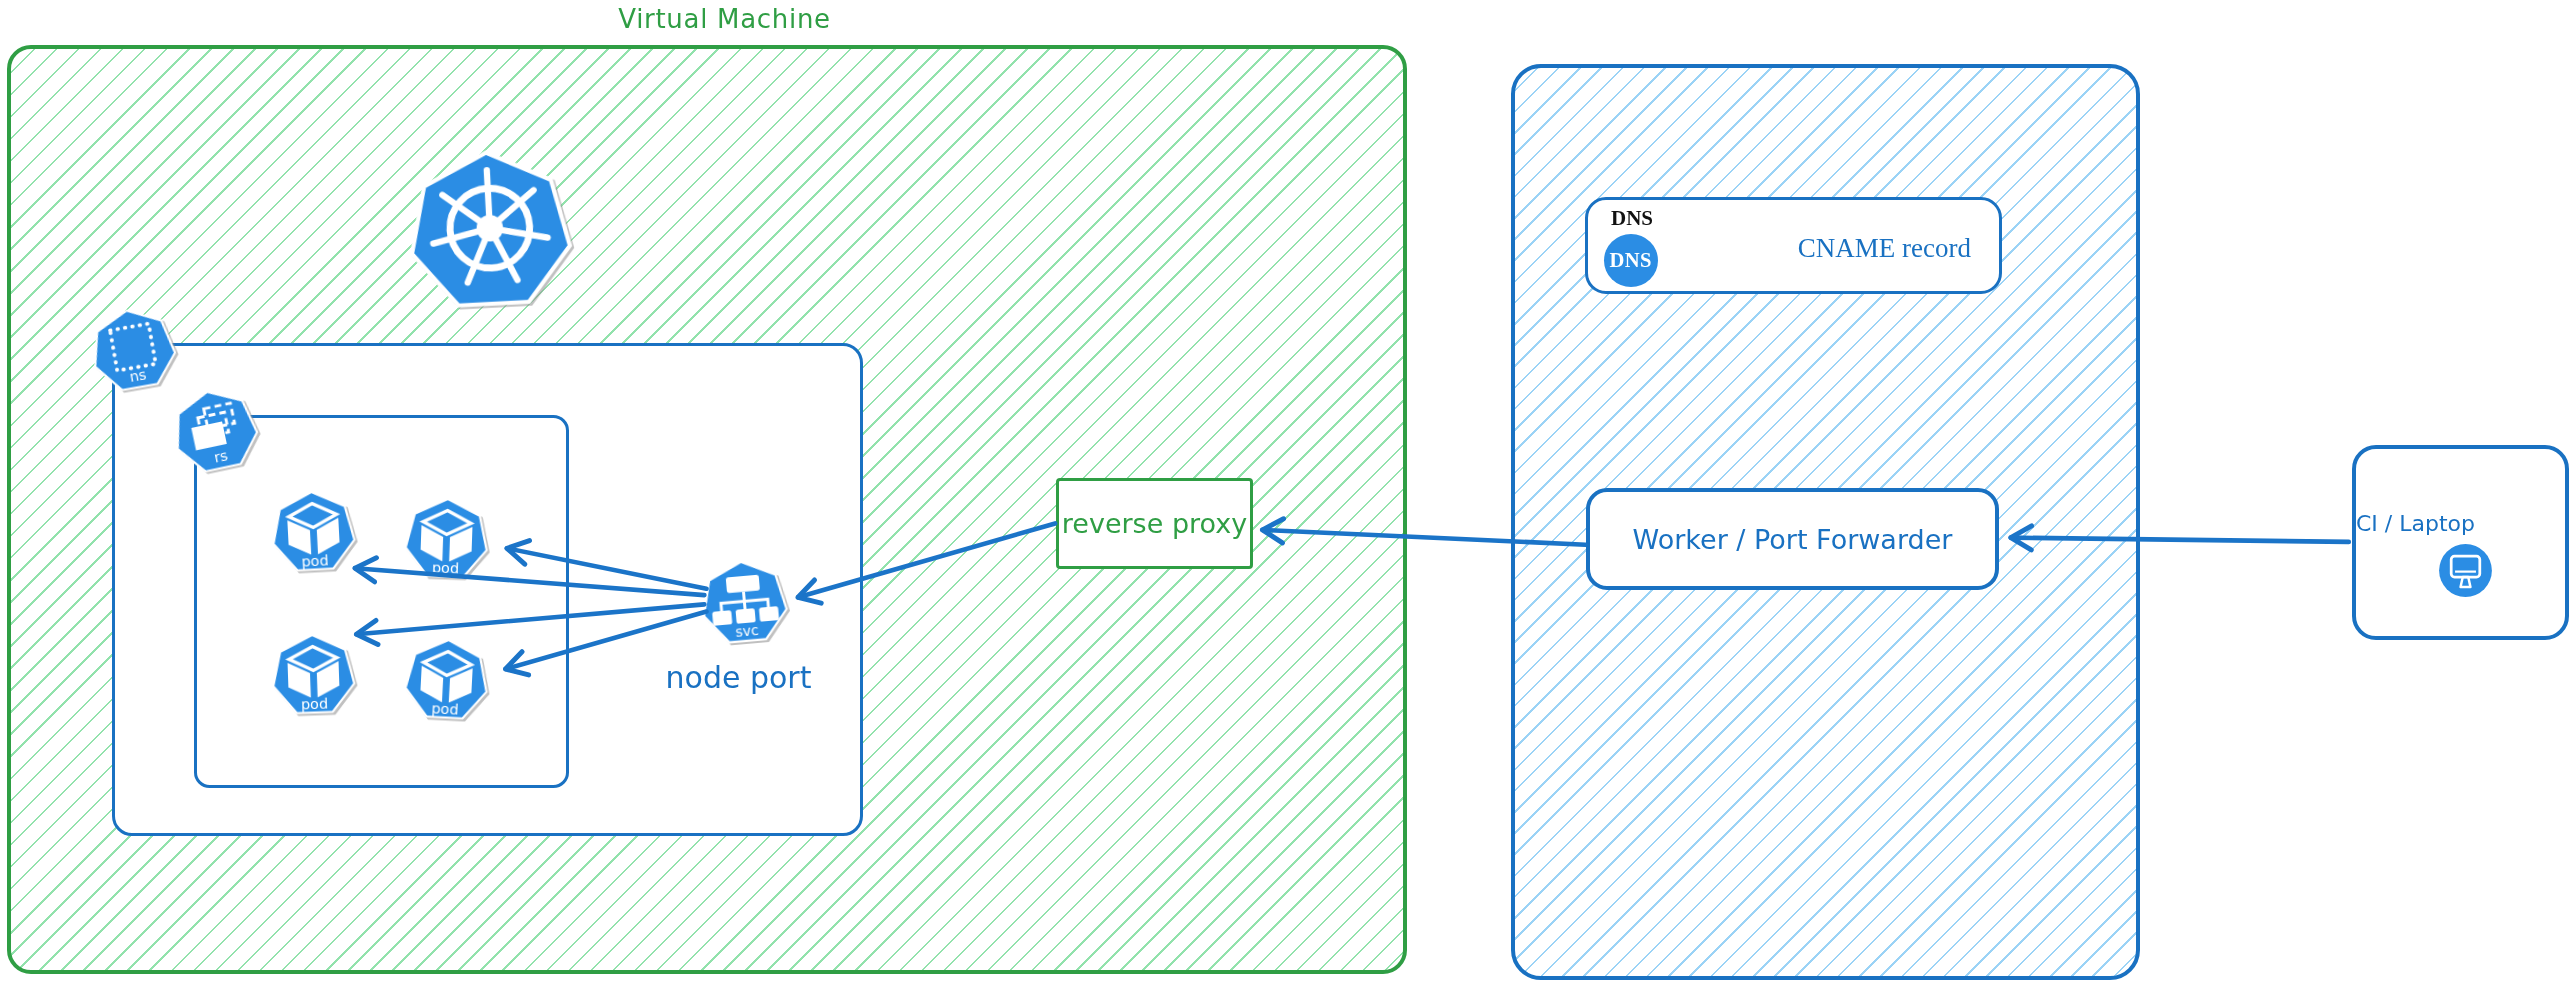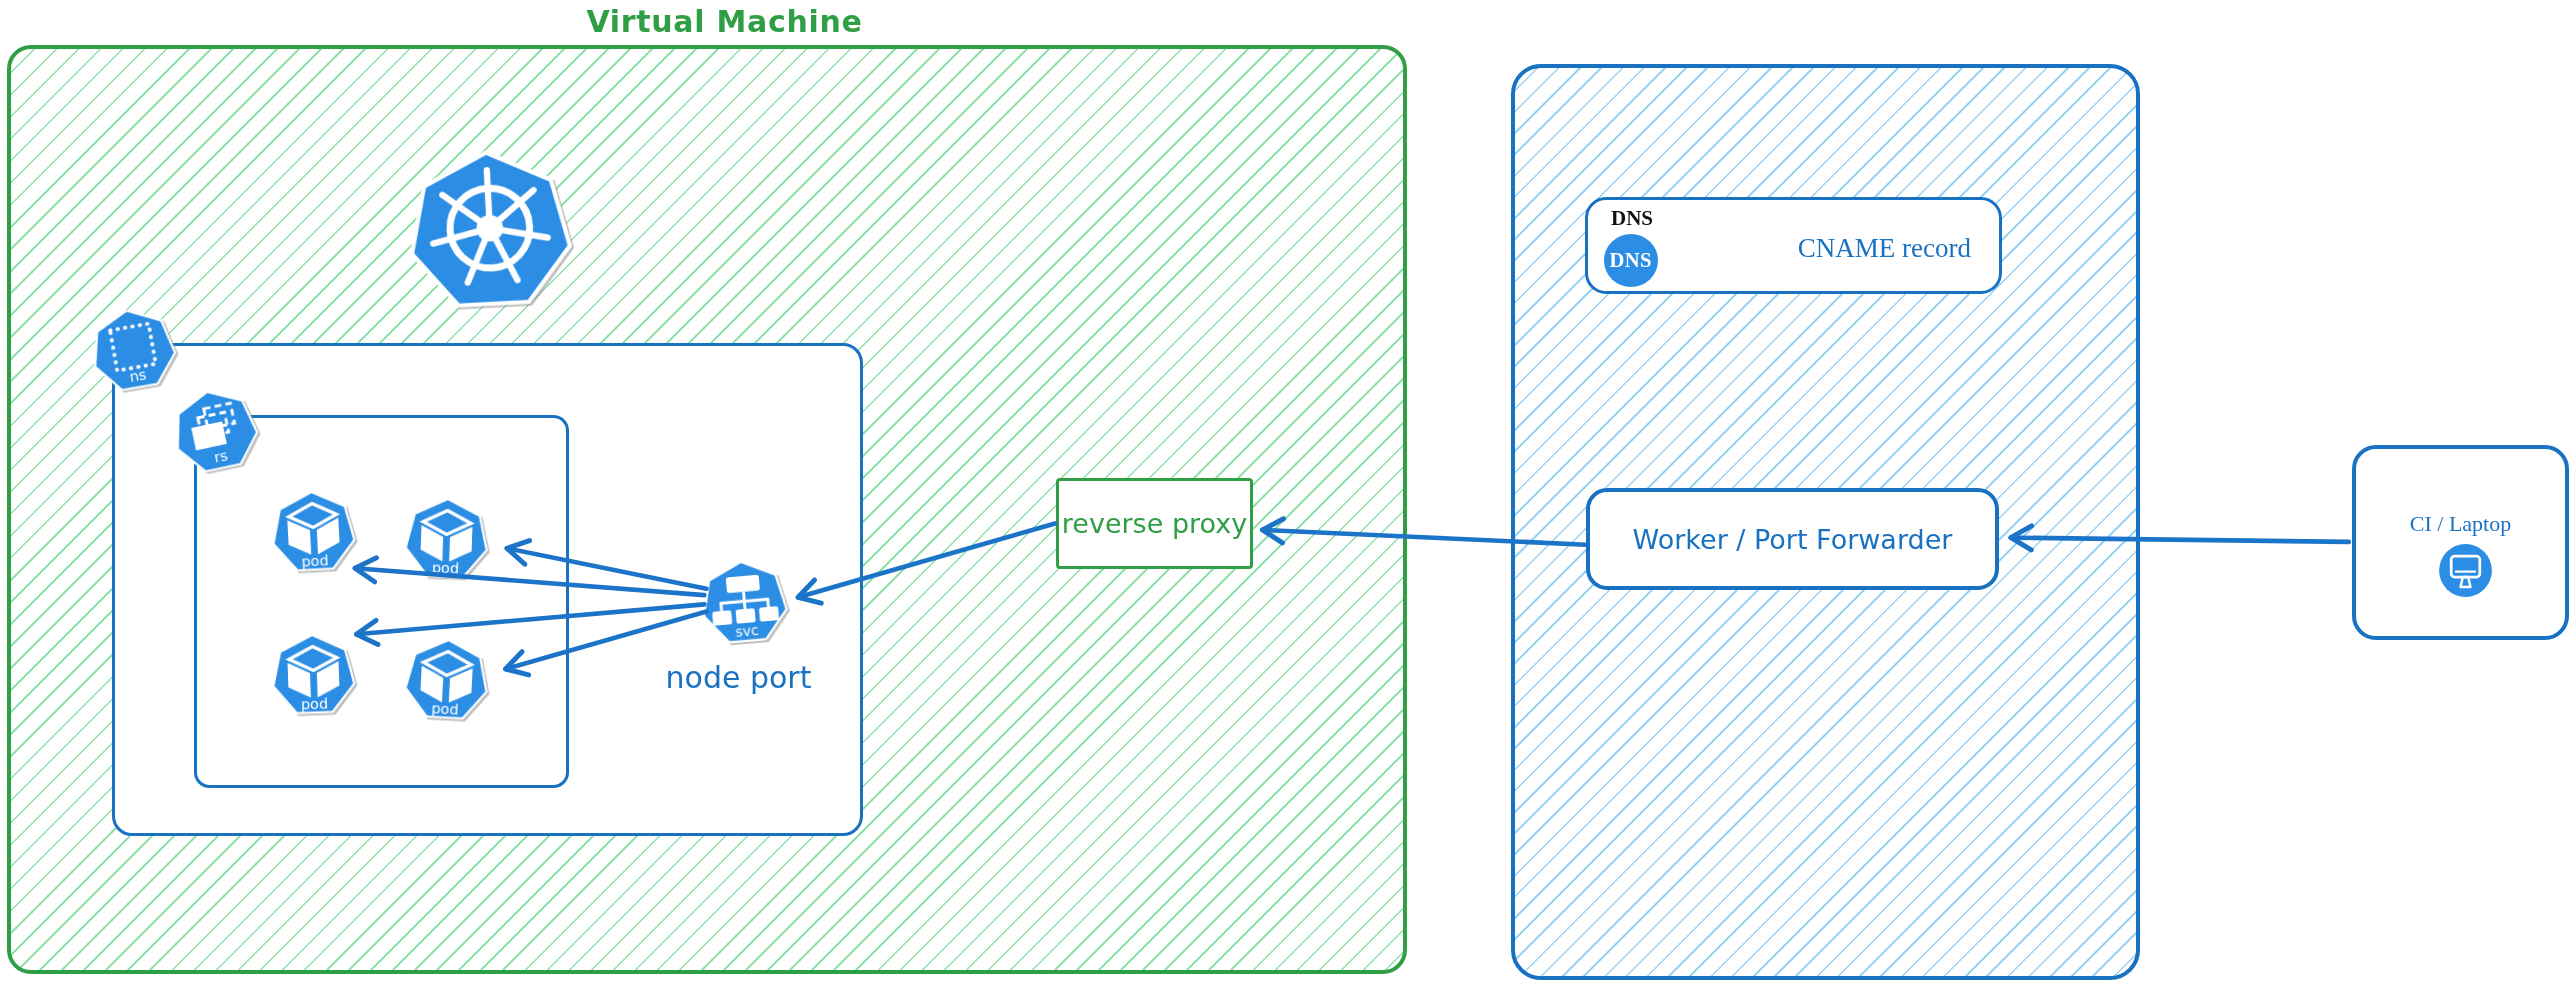--- a/index.html
+++ b/index.html
@@ -21,22 +21,22 @@
     border:4.3px solid var(--green-stroke);
     border-radius:24px;
     background-image:repeating-linear-gradient(135deg,var(--green-hatch) 0 1.8px,transparent 1.8px 15.6px);
   }
   .hatch-blue{
     border:4.3px solid var(--blue-stroke);
     border-radius:30px;
     background-image:repeating-linear-gradient(135deg,var(--blue-hatch) 0 1.8px,transparent 1.8px 15px);
   }
   .group-title{
-    position:absolute;text-align:center;font-size:30px;letter-spacing:0.7px;
-    white-space:nowrap;font-weight:bold;
+    position:absolute;text-align:center;font-size:26px;letter-spacing:0.7px;
+    white-space:nowrap;font-weight:normal;
   }
   .t-green{color:var(--green-stroke);}
   .t-blue{color:var(--blue-stroke);}
   .t-black{color:var(--black-text);}
 
   .white-box{position:absolute;background:#ffffff;border-style:solid;border-color:var(--blue-stroke);}
   .card{position:absolute;background:#ffffff;border:4.3px solid var(--blue-stroke);border-radius:21px;}
 
   .icon-svg{position:absolute;filter:drop-shadow(2.8px 2.8px 0 rgba(140,140,140,0.55));}
   .icon-svg text{font-family:"DejaVu Sans","Liberation Sans",sans-serif;}
@@ -56,21 +56,21 @@
     position:absolute;left:15.6px;top:34px;width:54px;height:53px;border-radius:50%;
     background:var(--icon-blue);display:flex;align-items:center;justify-content:center;
     color:#ffffff;font-size:20.6px;font-weight:bold;letter-spacing:0.4px;
   }
   #cname-label{position:absolute;left:107px;right:28px;top:33px;text-align:right;font-size:27px;}
 
   #worker-card{left:1586px;top:488px;width:413px;height:102px;display:flex;align-items:center;justify-content:center;}
   #worker-card .label{font-size:27px;}
 
   #ci-card{left:2352px;top:445px;width:217px;height:195px;border-radius:24px;}
-  #ci-label{position:absolute;left:0;right:0;top:62px;text-align:center;font-size:22px;font-family:Liberation Serif, serif;}
+  #ci-label{position:absolute;left:0;right:0;top:62px;font-size:22px;}
   #ci-badge{position:absolute;left:82px;top:94px;width:55px;height:55px;}
 
   #node-port-label{position:absolute;left:639px;top:660px;width:199px;text-align:center;font-size:30px;}
 
   #arrow-layer{position:absolute;left:0;top:0;width:2576px;height:983px;pointer-events:none;}
   #arrow-layer line{stroke:var(--arrow-blue);stroke-width:6.5;stroke-linecap:round;}
   .arrowhead-path{stroke:var(--arrow-blue);fill:none;stroke-width:7;stroke-linecap:round;stroke-linejoin:round;}
 </style>
 </head>
 <body>

